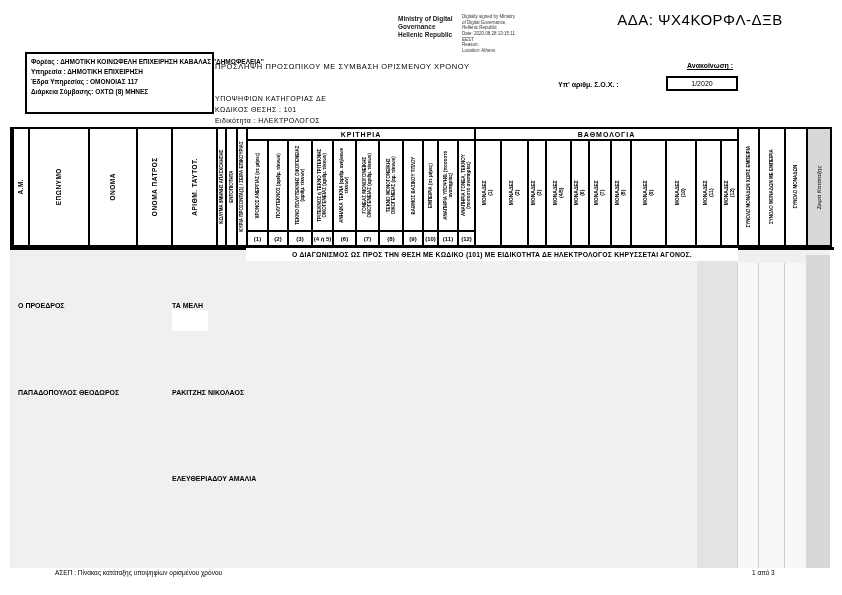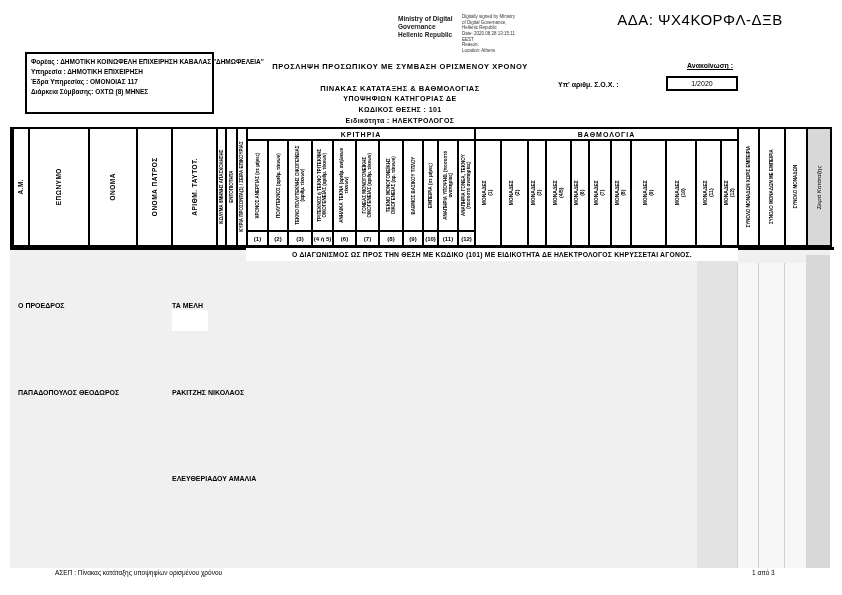--- a/index.html
+++ b/index.html
@@ -17,21 +17,21 @@
   .digsig{left:462px;top:14px;width:80px;font-size:4.5px;color:#333;line-height:1.25;}
 
   .ada{left:560px;top:11px;width:280px;text-align:center;font-size:15px;letter-spacing:.5px;}
 
   .announce{left:640px;top:62px;width:140px;text-align:center;font-size:7px;font-weight:bold;text-decoration:underline;}
   .sox-label{left:558px;top:81px;font-size:7px;font-weight:bold;}
   .sox-box{left:666px;top:76px;width:72px;height:15px;border:2px solid #000;background:#fff;
            display:flex;align-items:center;justify-content:center;font-size:7px;box-sizing:border-box;}
 
   
-  .t-line{left:215px;width:370px;text-align:center;font-weight:bold;white-space:nowrap;}
+  .t-line{left:215px;width:370px;text-align:left;font-weight:normal;white-space:nowrap;}
   .t1{top:62px;font-size:7.5px;letter-spacing:.6px;}
   .t2{top:84px;font-size:7.5px;letter-spacing:.5px;}
   .t3{top:95px;font-size:7px;letter-spacing:.5px;}
   .t4{top:106px;font-size:7px;letter-spacing:.4px;}
   .t5{top:117px;font-size:7px;letter-spacing:.4px;}
 
   
   #thead{left:10px;top:127px;width:824px;height:120px;border-bottom:3px solid #000;}
   .cell{position:absolute;border:2px solid #000;background:#fff;box-sizing:border-box;
         display:flex;align-items:center;justify-content:center;overflow:hidden;}
@@ -82,21 +82,20 @@
       <div>Location: Athens</div>
     </div>
 
   <div class="abs ada">ΑΔΑ: ΨΧ4ΚΟΡΦΛ-ΔΞΒ</div>
 
   <div class="abs announce">Ανακοίνωση :</div>
   <div class="abs sox-label">Υπ' αριθμ. Σ.Ο.Χ. :</div>
   <div class="abs sox-box">1/2020</div>
 
   <div class="abs t-line t1">ΠΡΟΣΛΗΨΗ ΠΡΟΣΩΠΙΚΟΥ ΜΕ ΣΥΜΒΑΣΗ ΟΡΙΣΜΕΝΟΥ ΧΡΟΝΟΥ</div>
-  <div class="abs t-line t2">ΠΙΝΑΚΑΣ ΚΑΤΑΤΑΞΗΣ &amp; ΒΑΘΜΟΛΟΓΙΑΣ</div>
   <div class="abs t-line t3">ΥΠΟΨΗΦΙΩΝ ΚΑΤΗΓΟΡΙΑΣ ΔΕ</div>
   <div class="abs t-line t4">ΚΩΔΙΚΟΣ ΘΕΣΗΣ : 101</div>
   <div class="abs t-line t5">Ειδικότητα : ΗΛΕΚΤΡΟΛΟΓΟΣ</div>
 
   <div class="abs" id="thead">
       <div class="cell" style="left: 0px; top: 0px; width: 20px; height: 120px; border-left-width: 4px;">
         <span class="vt lbl-big" style="font-size: 6.5px; width: 112px;">Α.Μ.</span>
       </div>
       <div class="cell" style="left: 18px; top: 0px; width: 62px; height: 120px;">
         <span class="vt lbl-big" style="font-size: 6.5px; width: 112px;">ΕΠΩΝΥΜΟ</span>

